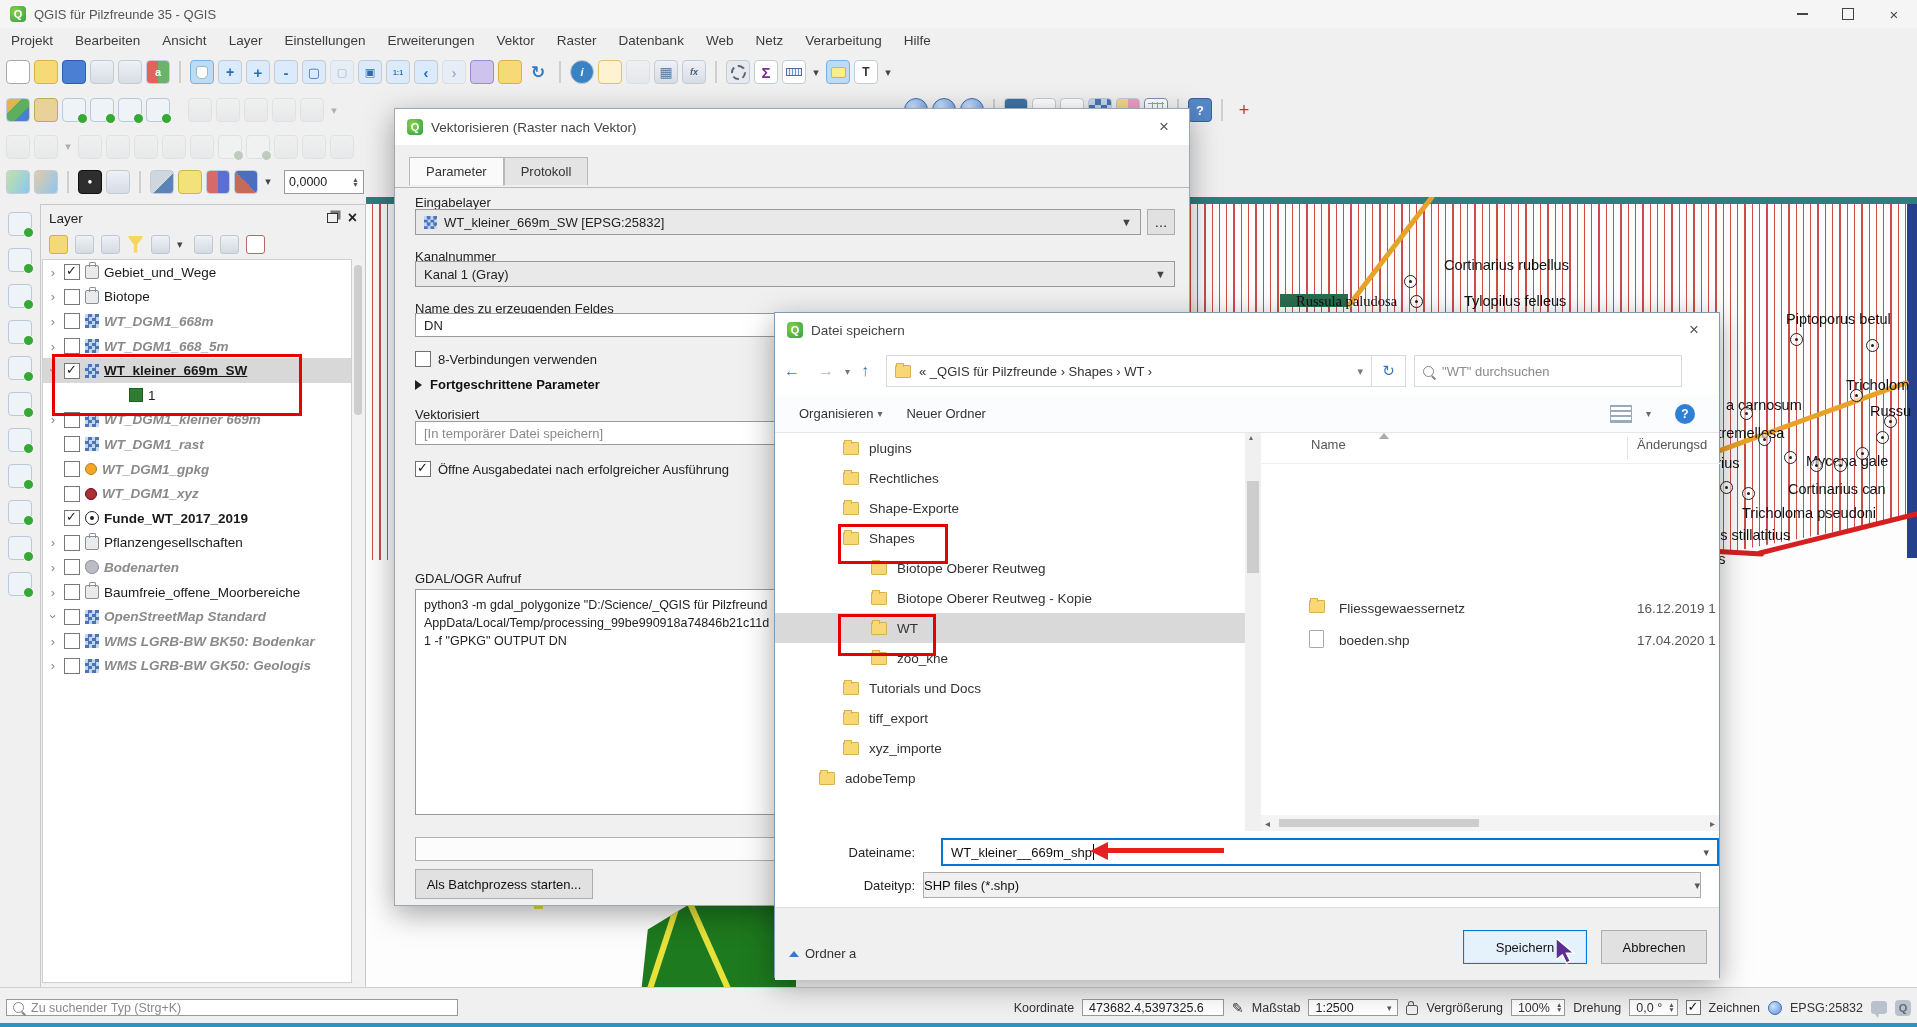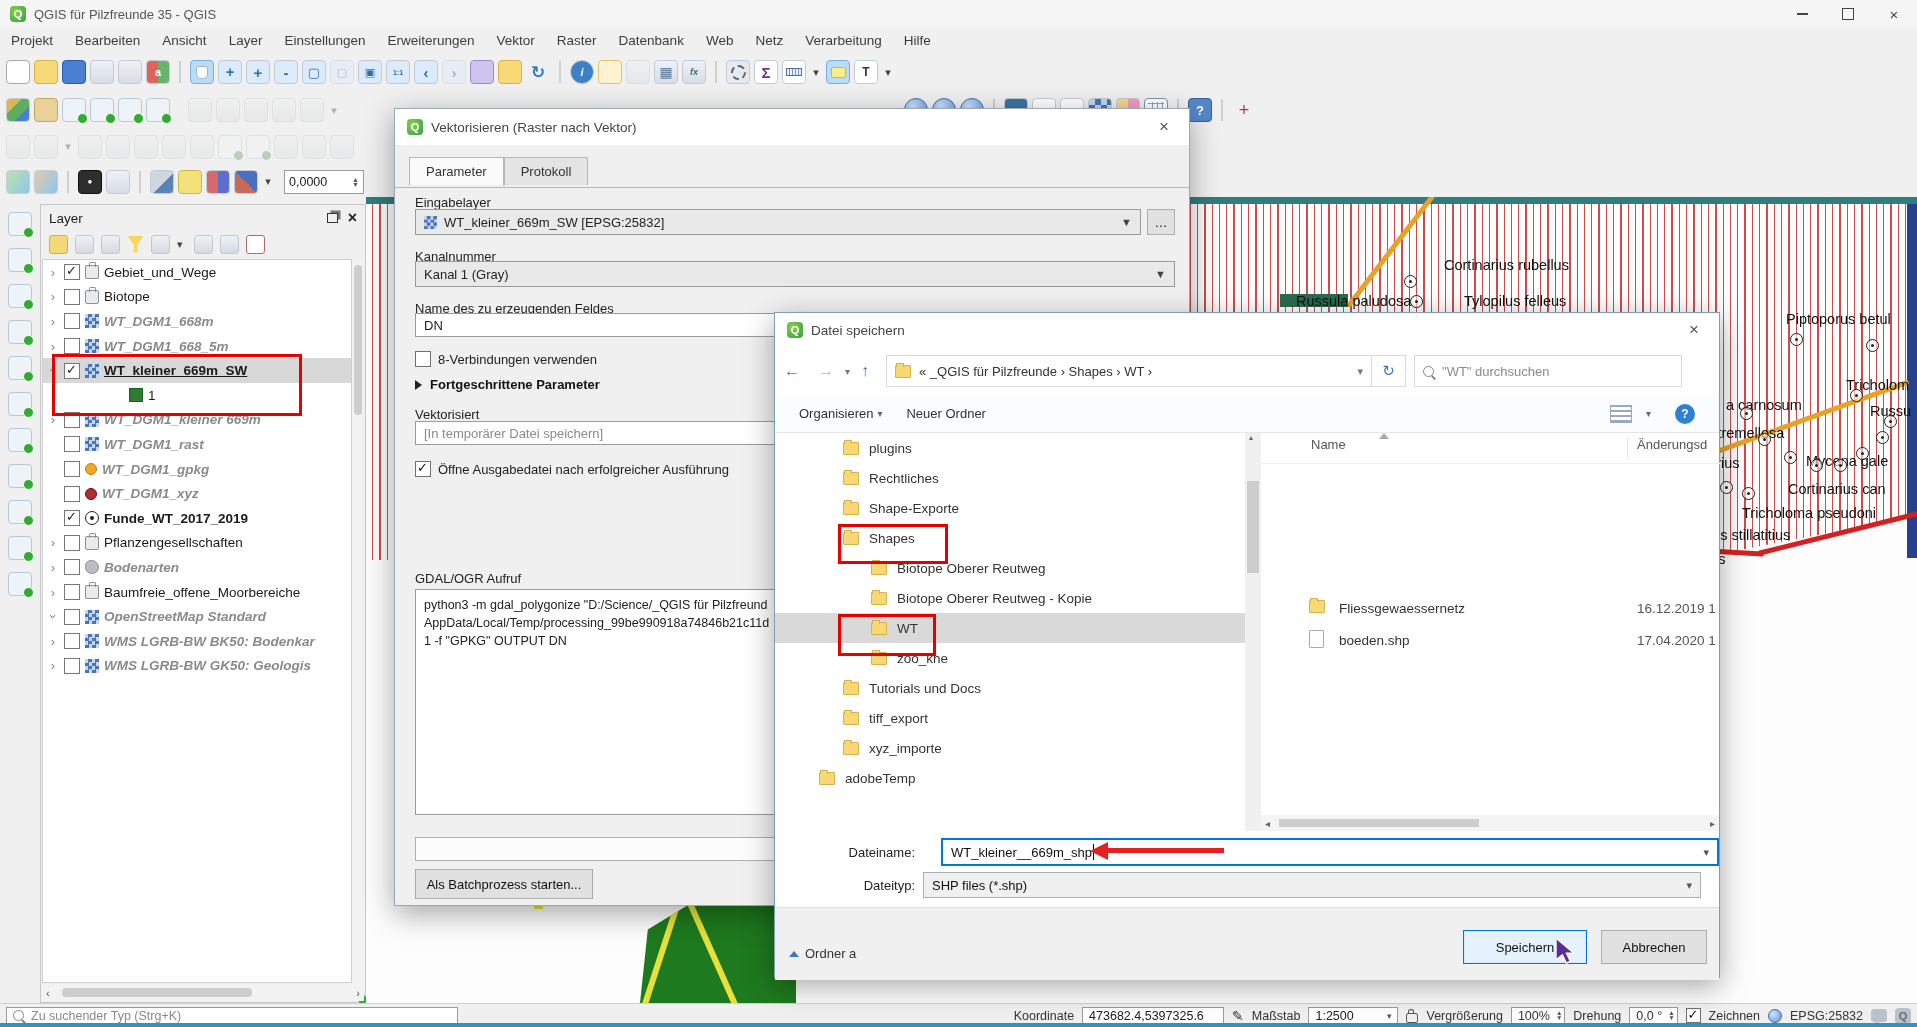--- a/index.html
+++ b/index.html
@@ -219,28 +219,28 @@
   .filerow .dt{position:absolute;left:376px;color:#555;white-space:nowrap;}
   .pagechip{width:13px;height:16px;background:#fff;border:1px solid #aaa;border-radius:1px;}
   .fp-hscroll{position:absolute;left:486px;top:382px;width:458px;height:16px;background:#f4f4f4;display:flex;align-items:center;justify-content:space-between;padding:0 4px;box-sizing:border-box;color:#666;font-size:10px;}
   .fp-hthumb{position:absolute;left:18px;top:4px;width:200px;height:8px;background:#cdcdcd;}
   .fnrow{position:absolute;left:0;top:524px;width:100%;height:30px;display:flex;align-items:center;justify-content:space-between;}
   .fnlabel{width:148px;text-align:right;font-size:13px;color:#222;padding-right:8px;box-sizing:border-box;}
   .fninput{width:778px;height:28px;border:2px solid #0078d7;background:#fff;display:flex;align-items:center;padding:0 8px;font-size:13px;color:#111;box-sizing:border-box;}
   .caret{display:inline-block;width:1.5px;height:16px;background:#000;margin-left:1px;}
   .fninput .chev,.ftcombo .chev{margin-left:auto;color:#555;font-size:11px;}
   .ftrow{position:absolute;left:0;top:558px;width:100%;height:28px;display:flex;align-items:center;}
-  .ftcombo{width:778px;height:26px;border:1px solid #adadad;background:#f0f0f0;display:flex;align-items:center;padding:0 8px;font-size:13px;color:#111;box-sizing:border-box;}
+  .ftcombo{width:778px;height:26px;border:1px solid #adadad;background:#f0f0f0;display:flex;align-items:center;padding:0 0;font-size:13px;color:#111;box-sizing:border-box;}
   .sdfoot{position:absolute;left:0;top:594px;width:100%;height:72px;background:#f0f0f0;border-top:1px solid #dfdfdf;}
   .hidefold{position:absolute;left:14px;top:38px;font-size:13px;color:#333;display:flex;align-items:center;gap:6px;}
   .caret-up{width:0;height:0;border-left:5px solid transparent;border-right:5px solid transparent;border-bottom:6px solid #3b78c3;}
   #savebtn{position:absolute;left:688px;top:22px;width:124px;height:34px;background:#e5f1fb;border:1px solid #0078d7;box-shadow:inset 0 0 0 1px #cde8ff;}
   #cancelbtn{position:absolute;left:826px;top:22px;width:106px;height:34px;}
   
-  .statusbar{position:absolute;left:0;bottom:0;width:100%;height:24px;background:#f0f0f0;border-top:1px solid #d0d0d0;display:flex;align-items:center;padding:0 6px;gap:8px;box-sizing:border-box;font-size:12.5px;color:#333;z-index:3;}
+  .statusbar{position:absolute;left:0;bottom:0;width:100%;height:40px;background:#f0f0f0;border-top:1px solid #d0d0d0;display:flex;align-items:center;padding:0 6px;gap:8px;box-sizing:border-box;font-size:12.5px;color:#333;z-index:3;}
   .sb-search{width:452px;height:17px;border:1px solid #9a9a9a;background:#fff;display:flex;align-items:center;gap:7px;padding:0 6px;color:#8a8a8a;box-sizing:border-box;}
   .sb-field{height:17px;border:1px solid #9a9a9a;background:#fff;display:flex;align-items:center;padding:0 6px;box-sizing:border-box;color:#222;}
   .sb-spin{display:flex;align-items:center;border:1px solid #9a9a9a;background:#fff;height:17px;padding:0 2px 0 6px;gap:6px;box-sizing:border-box;}
   .spincol2{display:flex;flex-direction:column;font-size:6.5px;color:#555;line-height:4.6px;}
   .lockic{width:10px;height:8px;border:1.5px solid #555;border-radius:2px;position:relative;margin-top:4px;}
   .lockic::before{content:"";position:absolute;left:1px;top:-5px;width:4px;height:4px;border:1.5px solid #555;border-bottom:none;border-radius:3px 3px 0 0;}
   .globe{width:14px;height:14px;border-radius:50%;background:radial-gradient(circle at 35% 35%,#cfe3ff,#5f8fd6);border:1px solid #3c6cb0;box-sizing:border-box;}
   .bub{width:16px;height:13px;background:#b9c2cc;border-radius:3px;position:relative;}
   .bub::after{content:"";position:absolute;left:3px;bottom:-4px;border-left:4px solid transparent;border-right:1px solid transparent;border-top:5px solid #b9c2cc;}
   .bluebar{position:absolute;left:0;bottom:0;width:100%;height:4px;background:#2e93be;z-index:4;}
@@ -560,21 +560,21 @@
     <div class="redseg" style="left:1392px;top:354px;width:168px;transform:rotate(-14deg);"></div>
     <div class="orangeseg" style="left:982px;top:107px;width:140px;transform:rotate(-52.5deg);"></div>
     <div class="orangeseg" style="left:1332px;top:259px;width:224px;transform:rotate(-20deg);"></div>
     <div class="greenpoly"></div>
     <div class="ydot"></div>
   </div>
 
   <div class="maplabels">
 
   <span class="maplabel" style="left: 1444px; top: 220px;">Cortinarius rubellus</span>
-      <span class="maplabel" style="left: 1296px; top: 256px;">Russula paludosa</span>
+      <span class="maplabel" style="left: 1296px; top: 256px; font-family: Liberation Serif, serif;">Russula paludosa</span>
       <span class="maplabel" style="left: 1464px; top: 256px;">Tylopilus felleus</span>
       <span class="maplabel" style="left: 1600px; top: 294px;">Imleria badia</span>
       <span class="maplabel" style="left: 1786px; top: 274px;">Piptoporus betul</span>
       <span class="maplabel" style="left: 1846px; top: 340px;">Tricholom</span>
       <span class="maplabel" style="left: 1726px; top: 360px;">a carnosum</span>
       <span class="maplabel" style="left: 1870px; top: 366px;">Russu</span>
       <span class="maplabel" style="left: 1686px; top: 388px;">ebia tremellosa</span>
       <span class="maplabel" style="left: 1688px; top: 418px;">entarius</span>
       <span class="maplabel" style="left: 1806px; top: 416px;">Mycena gale</span>
       <span class="maplabel" style="left: 1788px; top: 444px;">Cortinarius can</span>

